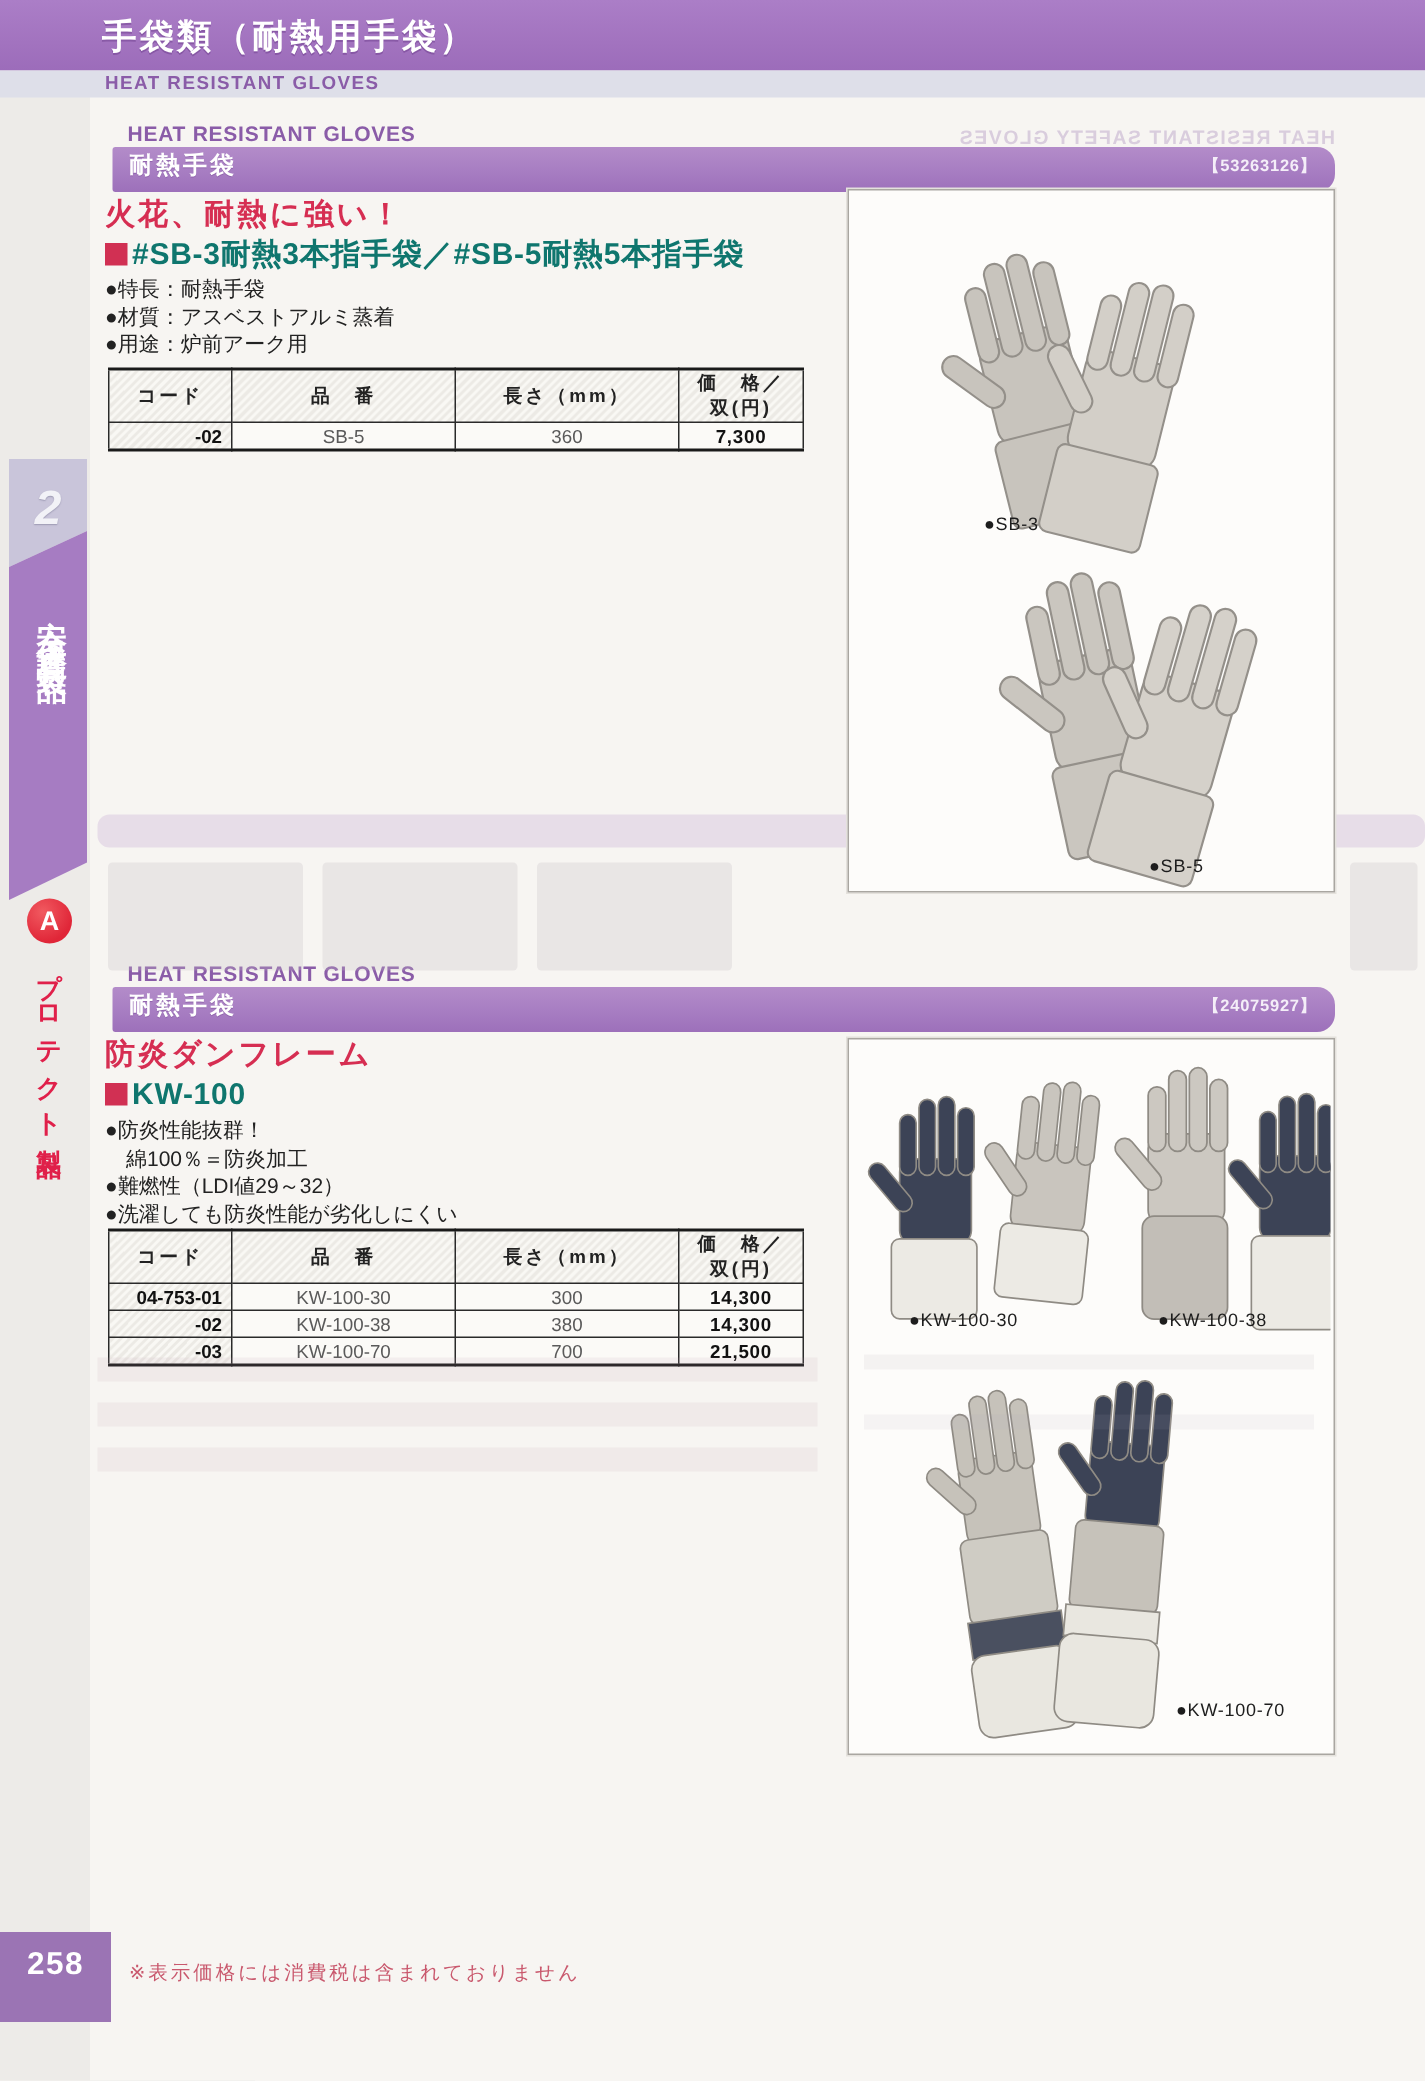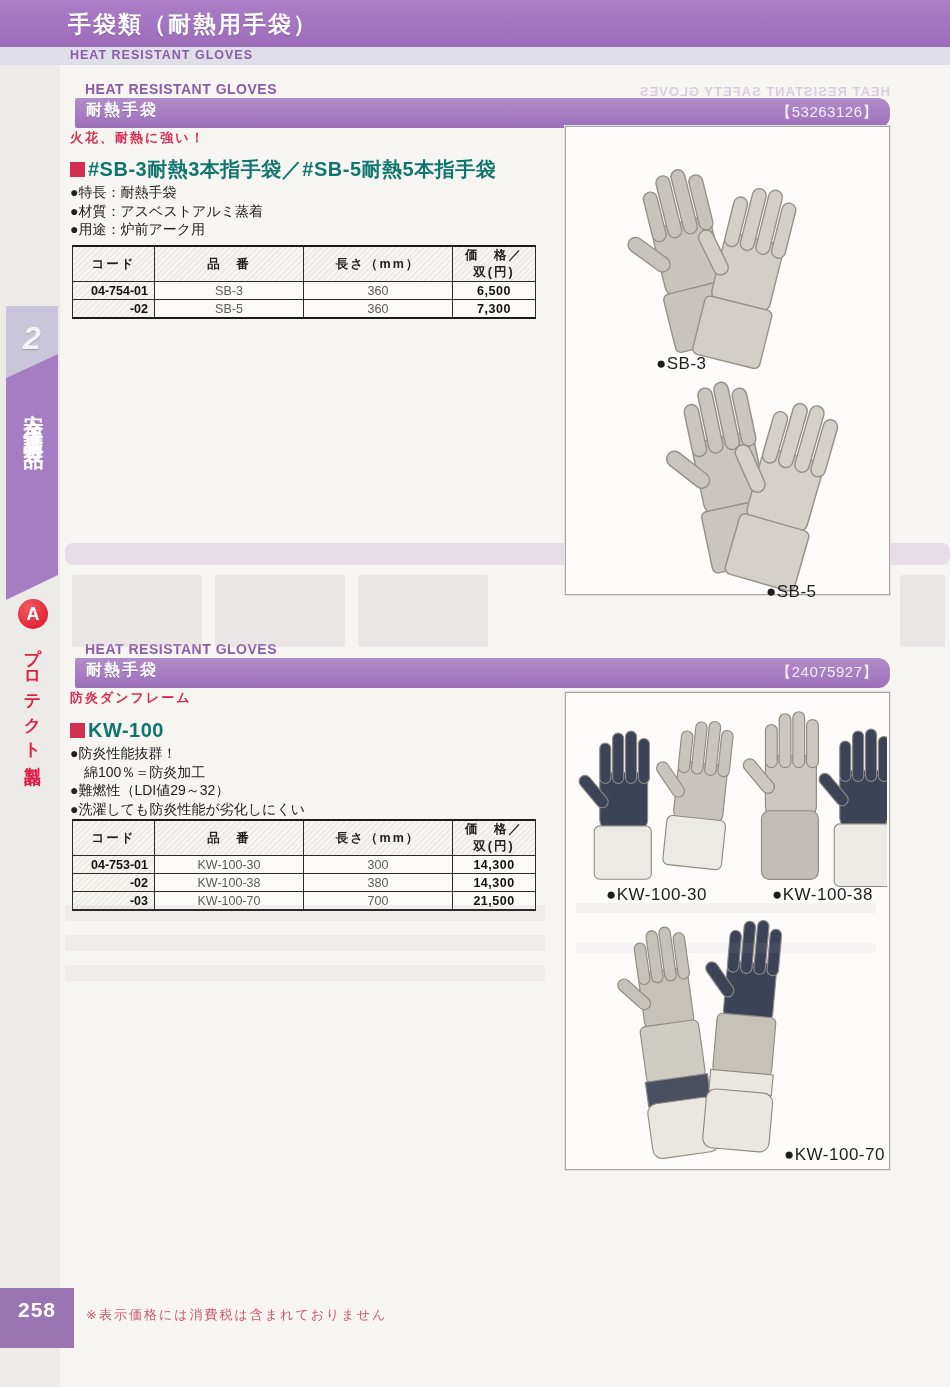--- a/index.html
+++ b/index.html
@@ -35,23 +35,23 @@
   .sec-bar{
     position:absolute;left:75px;width:815px;height:30px;
     background:linear-gradient(180deg,#b38cc9 0%,#a77dc2 55%,#9d70ba 100%);
     border-radius:2px 12px 12px 2px;
   }
   .sec-bar .bar-ttl{
     position:absolute;left:11px;top:2px;font-size:16px;font-weight:bold;color:#ffffff;
     letter-spacing:2px;text-shadow:0 1px 0 rgba(90,40,120,.3);
   }
   .sec-bar .bar-code{
-    position:absolute;right:12px;top:5px;font-size:15px;font-weight:normal;color:#f4eef8;letter-spacing:.5px;
-  }
-  .catch{position:absolute;font-size:13px;font-weight:bold;color:#d62e52;letter-spacing:2px;}
+    position:absolute;right:12px;top:5px;font-size:11px;font-weight:bold;color:#f4eef8;letter-spacing:.5px;
+  }
+  .catch{position:absolute;font-size:20px;font-weight:bold;color:#d62e52;letter-spacing:2px;}
   .prod-ttl{position:absolute;font-size:20px;font-weight:bold;color:#0f766e;letter-spacing:.5px;}
   .red-sq{display:inline-block;width:15px;height:15px;background:#d13053;margin-right:3px;vertical-align:-1px;}
   .bullets{position:absolute;font-size:14px;color:#222;line-height:18.5px;}
   .bullets .b{white-space:nowrap;}
   .bullets .indent{padding-left:14px;}
 
   
   .spec-table{
     position:absolute;left:72px;width:463px;border-collapse:collapse;
     font-size:12.5px;table-layout:fixed;background:#fbfaf7;
@@ -70,21 +70,21 @@
   .spec-table th{font-weight:bold;color:#222;text-align:center;letter-spacing:2px;}
   .td-code{font-weight:bold;text-align:right;color:#111;}
   .td-item,.td-len{text-align:center;color:#5a5a5a;}
   .td-price{font-weight:bold;text-align:center;color:#111;letter-spacing:.5px;}
 
   
   .photo-box{
     position:absolute;left:565px;width:323px;background:#fdfcfa;
     border:1px solid #a9a6a1;box-shadow:0 0 0 1px #e4e1dc;z-index:2;
   }
-  .photo-label{position:absolute;font-size:17px;color:#1d1d1d;letter-spacing:.5px;z-index:3;margin-top:12px;}
+  .photo-label{position:absolute;font-size:12px;color:#1d1d1d;letter-spacing:.5px;z-index:3;}
 
   
   .ghost{position:absolute;z-index:1;pointer-events:none;}
   .ghost-band{background:rgba(168,127,196,.20);border-radius:8px;}
   .ghost-thumb{background:rgba(196,190,198,.28);border-radius:3px;}
   .ghost-textline{
     color:rgba(140,100,170,.28);font-weight:bold;font-size:13px;letter-spacing:1px;
     transform:scaleX(-1);
   }
   .ghost-row{background:rgba(190,160,170,.12);}
@@ -168,26 +168,20 @@
         <col class="c-item">
         <col class="c-len">
         <col class="c-price">
       </colgroup>
     <tbody>
         <tr>
       <th class="hatch">コード</th>
       <th class="hatch">品　番</th>
       <th class="hatch">長さ（mm）</th>
       <th class="hatch">価　格／双(円)</th>
-    </tr>
-    <tr>
-      <td class="hatch td-code">04-754-01</td>
-      <td class="td-item">SB-3</td>
-      <td class="td-len">360</td>
-      <td class="td-price">6,500</td>
     </tr>
     <tr>
       <td class="hatch td-code">-02</td>
       <td class="td-item">SB-5</td>
       <td class="td-len">360</td>
       <td class="td-price">7,300</td>
     </tr>
   </tbody>
     </table>
 

